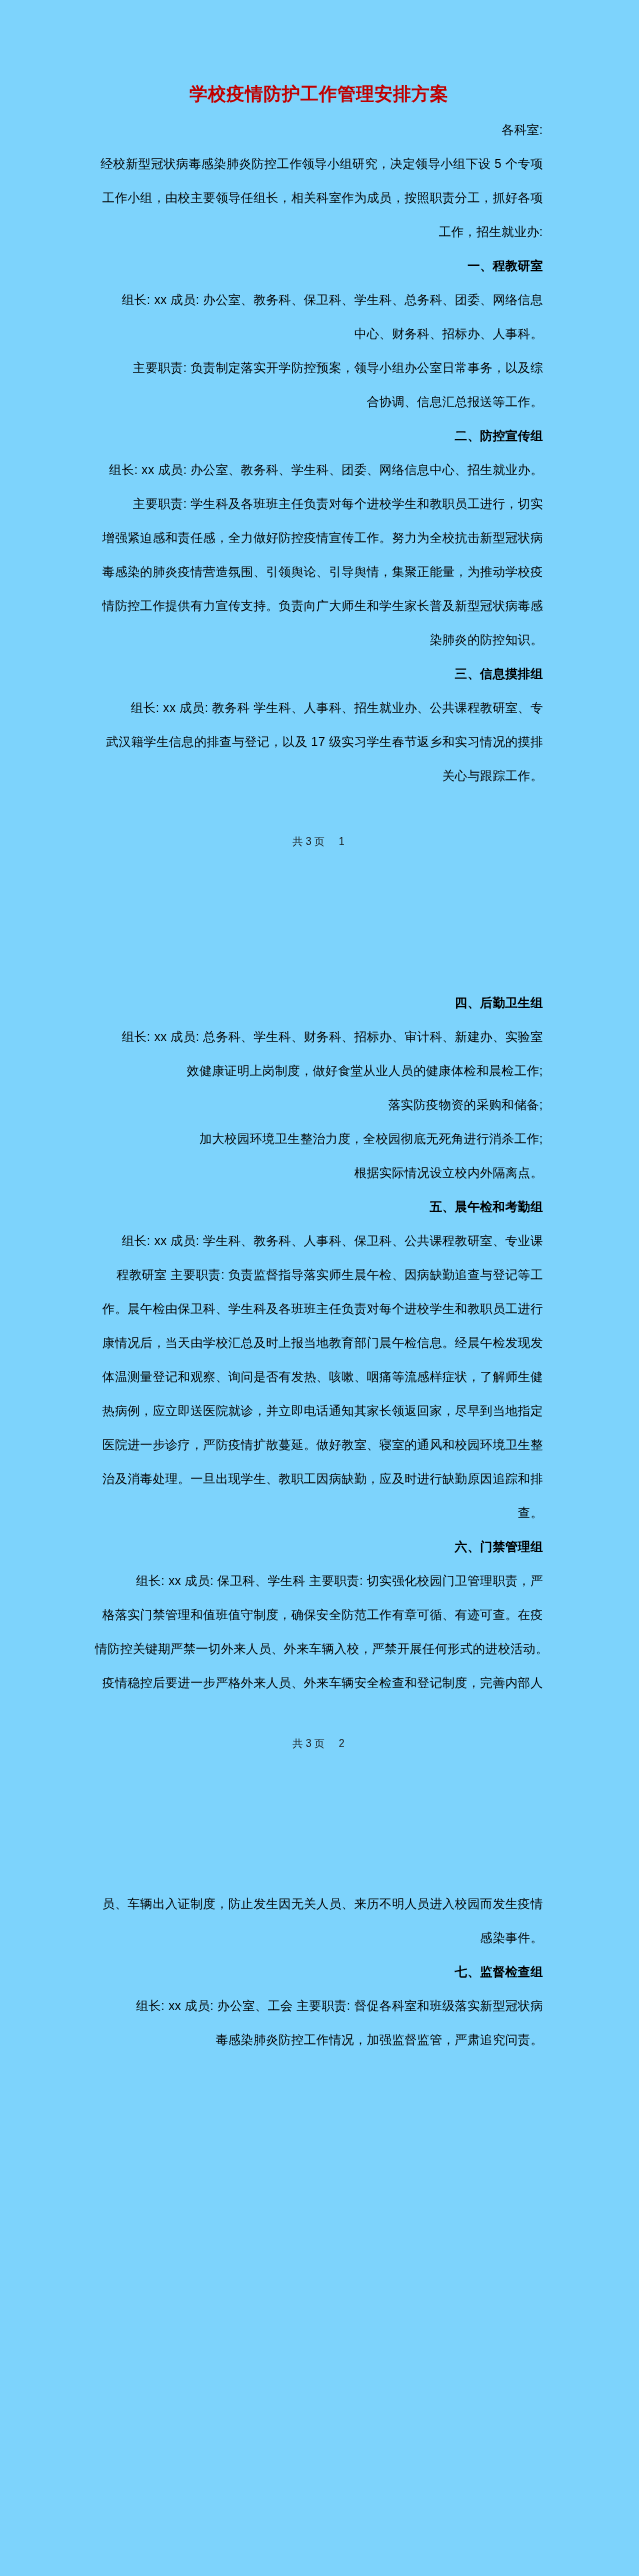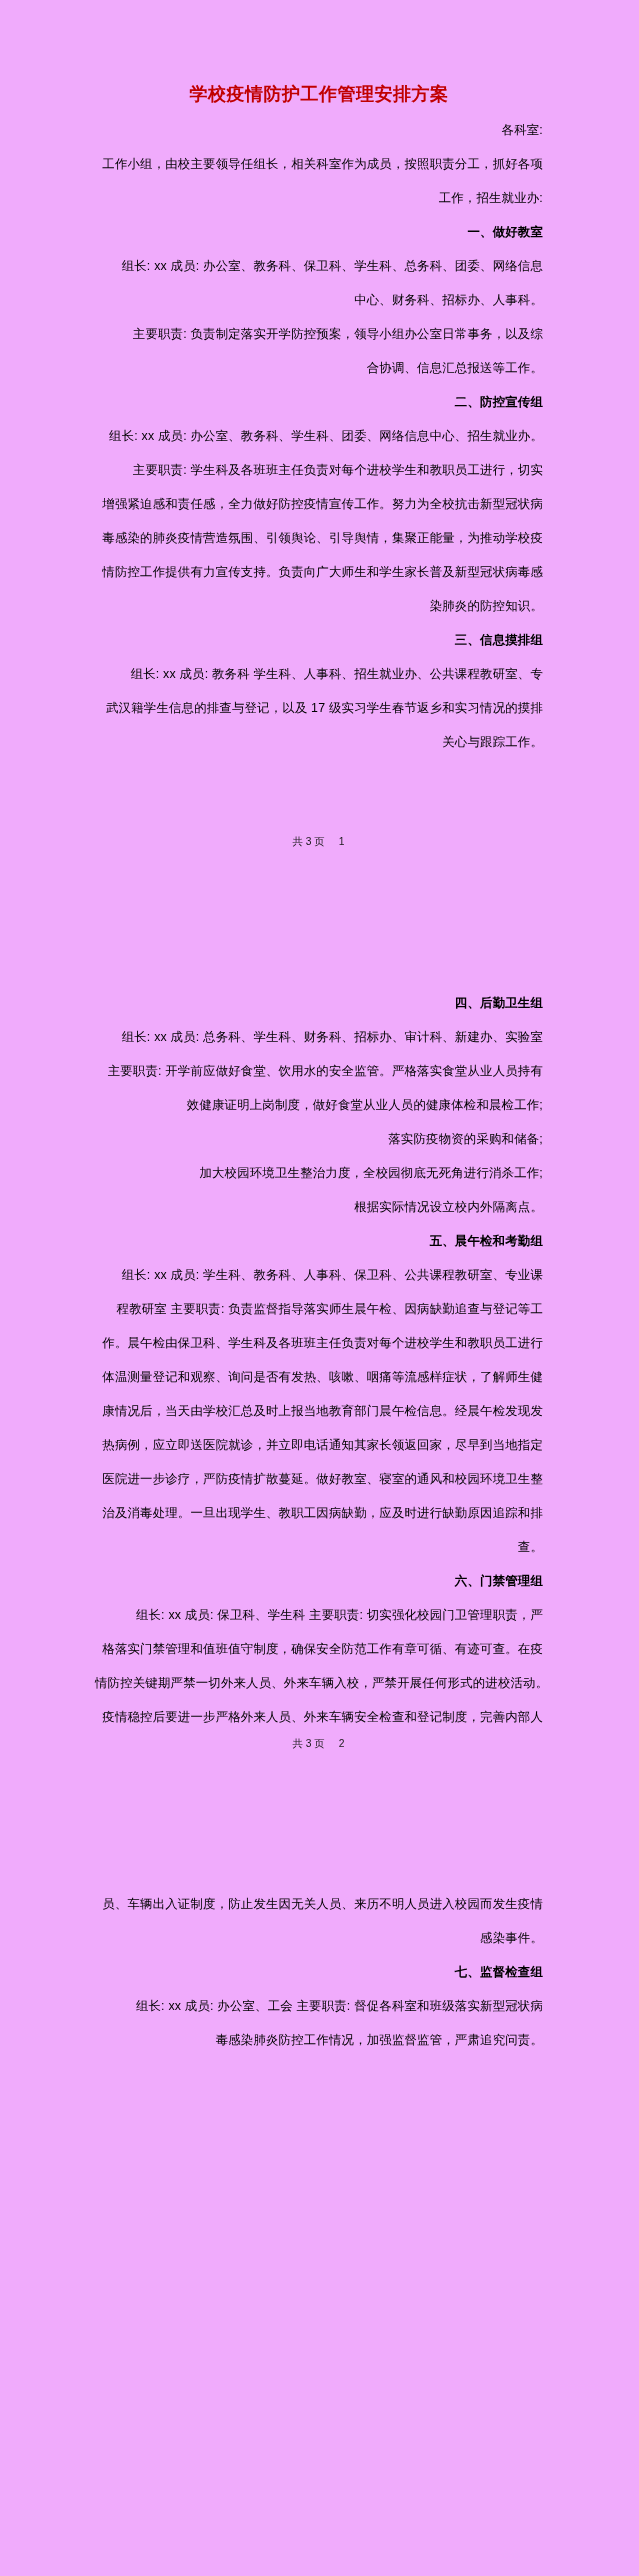--- a/index.html
+++ b/index.html
@@ -17,21 +17,21 @@
   .doc {
     position: absolute;
     top: 0; left: 0;
     width: 639px; height: 2711px;
   }
   .page {
     position: absolute;
     left: 0;
     width: 639px;
     height: 902px;
-    background: #f0abfc;
+    background: #7dd3fc;
     overflow: visible;
   }
   .doc-title {
     position: absolute;
     left: 95px;
     top: 84px;
     width: 448px;
     text-align: center;
     font-size: 18px;
     line-height: 21.6px;
@@ -75,23 +75,24 @@
   }
 </style>
 </head>
 <body>
 
 <div class="doc">
     <div class="page" style="top: 0px;">
       <div class="doc-title" style="color: rgb(192, 0, 0);">学校疫情防护工作管理安排方案</div>
       <div class="content" style="top: 113px;">
         <div class="line">各科室:</div>
+        <div class="line">经校新型冠状病毒感染肺炎防控工作领导小组研究，决定领导小组下设 5 个专项</div>
         <div class="line">工作小组，由校主要领导任组长，相关科室作为成员，按照职责分工，抓好各项</div>
         <div class="line">工作，招生就业办:</div>
-        <div class="line heading">一、做好教室</div>
+        <div class="line heading">一、程教研室</div>
         <div class="line">组长: xx 成员: 办公室、教务科、保卫科、学生科、总务科、团委、网络信息</div>
         <div class="line">中心、财务科、招标办、人事科。</div>
         <div class="line indent">主要职责: 负责制定落实开学防控预案，领导小组办公室日常事务，以及综</div>
         <div class="line">合协调、信息汇总报送等工作。</div>
         <div class="line heading indent">二、防控宣传组</div>
         <div class="line">组长: xx 成员: 办公室、教务科、学生科、团委、网络信息中心、招生就业办。</div>
         <div class="line indent">主要职责: 学生科及各班班主任负责对每个进校学生和教职员工进行，切实</div>
         <div class="line">增强紧迫感和责任感，全力做好防控疫情宣传工作。努力为全校抗击新型冠状病</div>
         <div class="line">毒感染的肺炎疫情营造氛围、引领舆论、引导舆情，集聚正能量，为推动学校疫</div>
         <div class="line">情防控工作提供有力宣传支持。负责向广大师生和学生家长普及新型冠状病毒感</div>
@@ -100,31 +101,30 @@
         <div class="line">组长: xx 成员: 教务科 学生科、人事科、招生就业办、公共课程教研室、专</div>
         <div class="line">武汉籍学生信息的排查与登记，以及 17 级实习学生春节返乡和实习情况的摸排</div>
         <div class="line">关心与跟踪工作。</div>
       </div>
       <div class="footer"><span>共 3 页</span><span class="pg-num">1</span></div>
     </div>
     <div class="page" style="top: 902px;">
       <div class="content" style="top: 84px;">
         <div class="line heading indent">四、后勤卫生组</div>
         <div class="line">组长: xx 成员: 总务科、学生科、财务科、招标办、审计科、新建办、实验室</div>
-        <div class="line">主要职责: 开学前应做好食堂、饮用水的安全监管。严格落实食堂从业人员持有</div>
         <div class="line">效健康证明上岗制度，做好食堂从业人员的健康体检和晨检工作;</div>
         <div class="line">落实防疫物资的采购和储备;</div>
         <div class="line">加大校园环境卫生整治力度，全校园彻底无死角进行消杀工作;</div>
         <div class="line">根据实际情况设立校内外隔离点。</div>
         <div class="line heading indent">五、晨午检和考勤组</div>
         <div class="line">组长: xx 成员: 学生科、教务科、人事科、保卫科、公共课程教研室、专业课</div>
         <div class="line">程教研室 主要职责: 负责监督指导落实师生晨午检、因病缺勤追查与登记等工</div>
         <div class="line">作。晨午检由保卫科、学生科及各班班主任负责对每个进校学生和教职员工进行</div>
+        <div class="line">康情况后，当天由学校汇总及时上报当地教育部门晨午检信息。经晨午检发现发</div>
         <div class="line">体温测量登记和观察、询问是否有发热、咳嗽、咽痛等流感样症状，了解师生健</div>
-        <div class="line">康情况后，当天由学校汇总及时上报当地教育部门晨午检信息。经晨午检发现发</div>
         <div class="line">热病例，应立即送医院就诊，并立即电话通知其家长领返回家，尽早到当地指定</div>
         <div class="line">医院进一步诊疗，严防疫情扩散蔓延。做好教室、寝室的通风和校园环境卫生整</div>
         <div class="line">治及消毒处理。一旦出现学生、教职工因病缺勤，应及时进行缺勤原因追踪和排</div>
         <div class="line">查。</div>
         <div class="line heading indent">六、门禁管理组</div>
         <div class="line">组长: xx 成员: 保卫科、学生科 主要职责: 切实强化校园门卫管理职责，严</div>
         <div class="line">格落实门禁管理和值班值守制度，确保安全防范工作有章可循、有迹可查。在疫</div>
         <div class="line">情防控关键期严禁一切外来人员、外来车辆入校，严禁开展任何形式的进校活动。</div>
         <div class="line">疫情稳控后要进一步严格外来人员、外来车辆安全检查和登记制度，完善内部人</div>
       </div>

